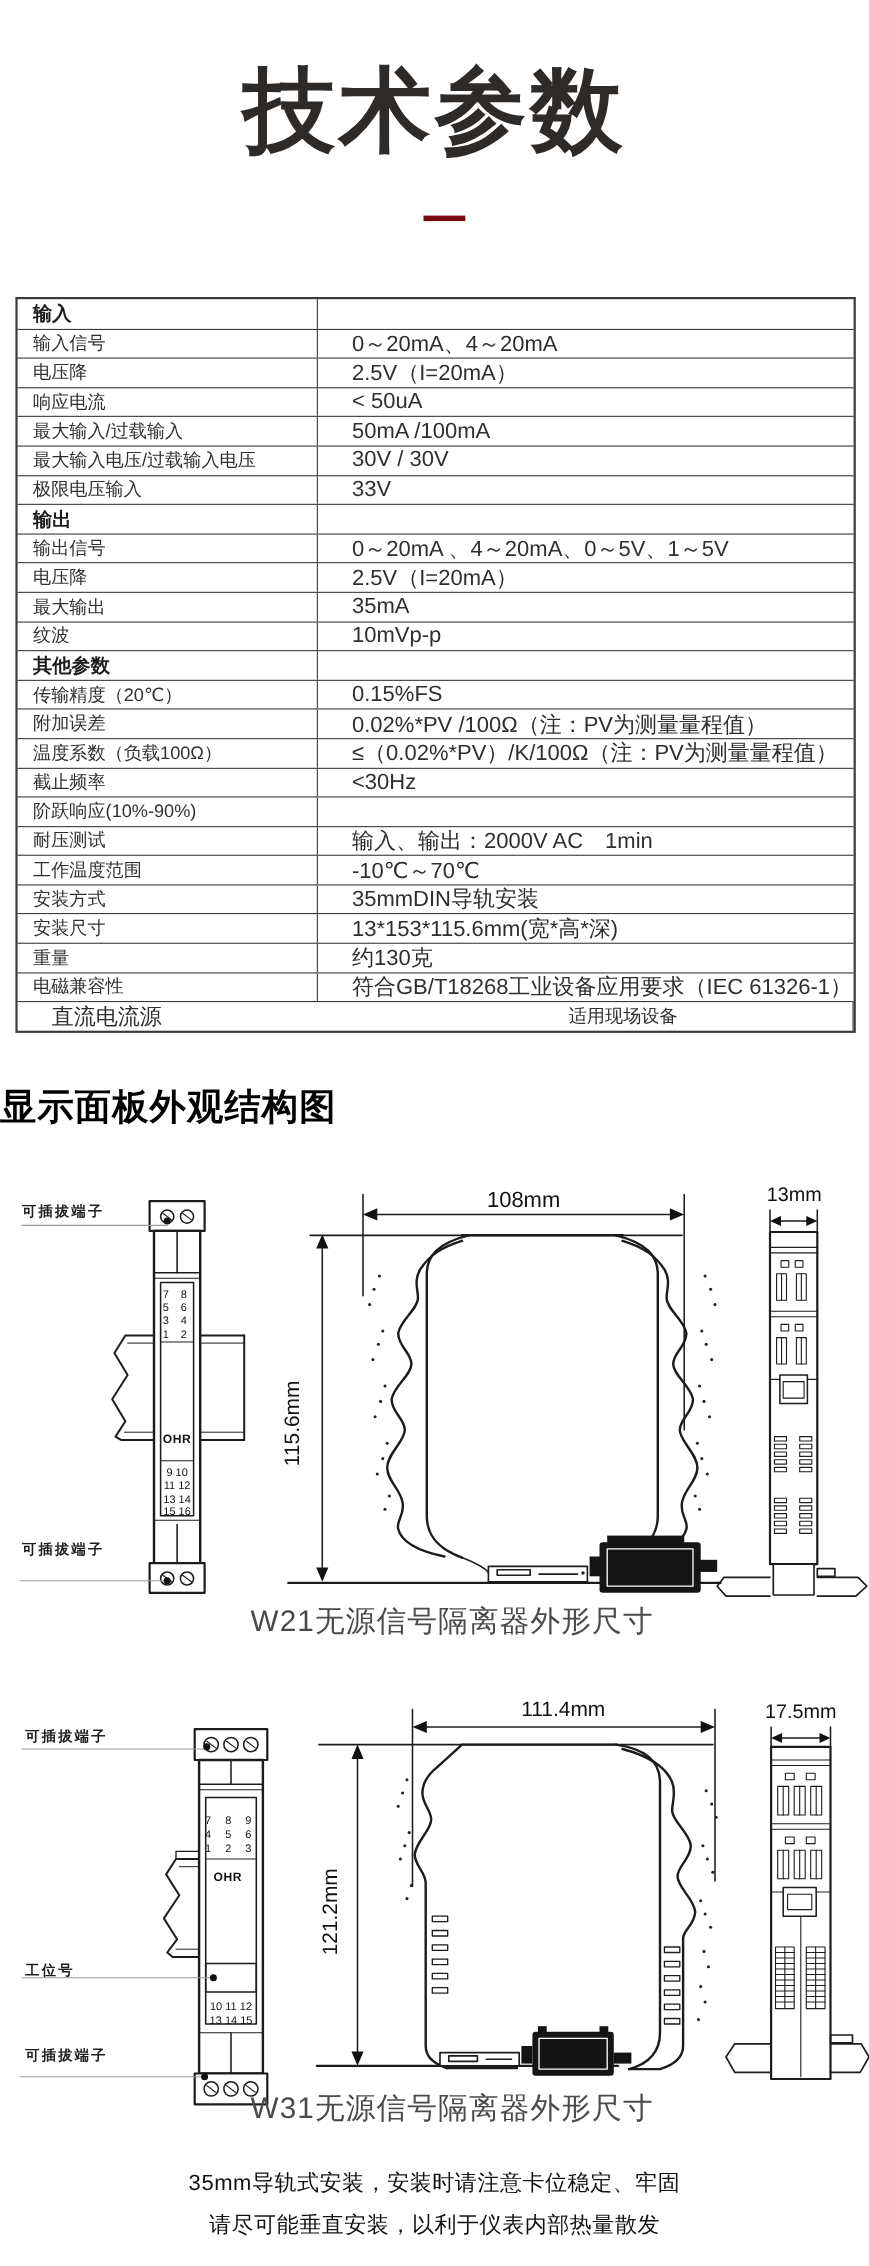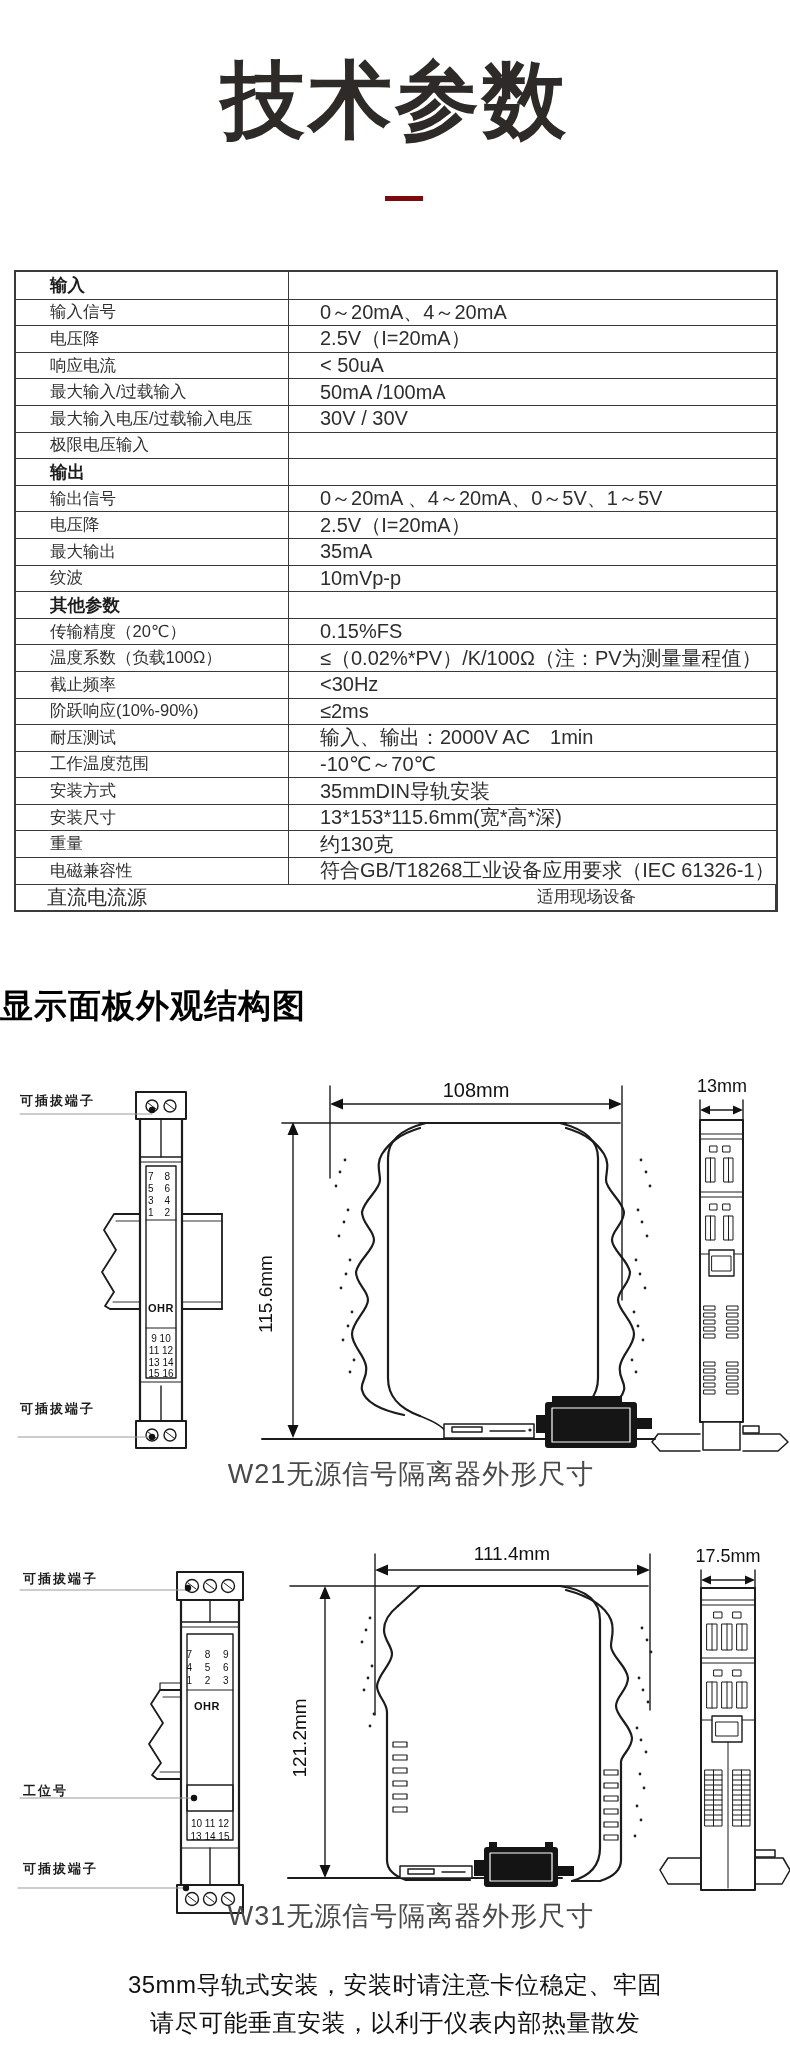--- a/index.html
+++ b/index.html
@@ -10,36 +10,36 @@
   
   .page-title{left:0;top:50px;width:790px;text-align:center;
     font-size:84px;line-height:100px;font-weight:900;color:#2d2a28;letter-spacing:3px;}
   .accent-dash{left:385px;top:196px;width:38px;height:5px;background:#7c0a0e;}
 
   
   .spec-table{left:14px;top:270px;width:760px;border:2.5px solid #3a3a3a;background:#fff;}
   .trow{display:flex;box-sizing:border-box;height:26.6px;border-top:1.5px solid #3a3a3a;}
   .trow:first-child{border-top:none;}
   .tcell{display:flex;align-items:center;box-sizing:border-box;overflow:hidden;white-space:nowrap;}
-  .tlabel{width:273px;border-right:1.5px solid #3a3a3a;padding-left:34px;
+  .tlabel{width:273px;border-right:1.5px solid #3a3a3a;padding-left:14px;
     font-size:16.5px;color:#303030;}
   .tvalue{flex:1;padding-left:31px;font-size:20px;color:#2e2e2e;}
   .trow.section .tlabel{font-weight:bold;font-size:17.5px;color:#1d1d1d;}
 
   
   .panel-title{left:0;top:984px;width:790px;
     font-size:33px;font-weight:bold;color:#000;letter-spacing:1px;}
 
   
   svg{position:absolute;left:0;}
   svg text{font-family:"Liberation Sans","DejaVu Sans",sans-serif;fill:#111;}
   .drw-label{font-size:13px;font-weight:bold;color:#1e1e1e;letter-spacing:2px;line-height:14px;text-align:right;}
   .caption{left:0;width:790px;text-align:center;font-size:27px;color:#4a4a4a;letter-spacing:1px;margin-left:16px;}
   .footer-note{left:0;top:1966px;width:790px;text-align:center;
-    font-size:24px;line-height:38px;color:#101010;letter-spacing:0.5px;}
+    font-size:20px;line-height:38px;color:#101010;letter-spacing:0.5px;}
 </style>
 </head>
 <body>
 
 <div class="abs page-title">技术参数</div>
 <div class="abs accent-dash" style="background: rgb(124, 10, 14);"></div>
 
 <div class="abs spec-table">
     <div class="trow section">
       <div class="tcell tlabel">输入</div>
@@ -60,20 +60,21 @@
     <div class="trow">
       <div class="tcell tlabel">最大输入/过载输入</div>
       <div class="tcell tvalue">50mA /100mA</div>
     </div>
     <div class="trow">
       <div class="tcell tlabel">最大输入电压/过载输入电压</div>
       <div class="tcell tvalue">30V / 30V</div>
     </div>
     <div class="trow">
       <div class="tcell tlabel">极限电压输入</div>
+      <div class="tcell tvalue">33V</div>
     </div>
     <div class="trow section">
       <div class="tcell tlabel">输出</div>
       <div class="tcell tvalue"></div>
     </div>
     <div class="trow">
       <div class="tcell tlabel">输出信号</div>
       <div class="tcell tvalue">0～20mA 、4～20mA、0～5V、1～5V</div>
     </div>
     <div class="trow">
@@ -90,30 +91,33 @@
     </div>
     <div class="trow section">
       <div class="tcell tlabel">其他参数</div>
       <div class="tcell tvalue"></div>
     </div>
     <div class="trow">
       <div class="tcell tlabel">传输精度（20℃）</div>
       <div class="tcell tvalue">0.15%FS</div>
     </div>
     <div class="trow">
+      <div class="tcell tlabel">附加误差</div>
+      <div class="tcell tvalue">0.02%*PV /100Ω（注：PV为测量量程值）</div>
+    </div>
+    <div class="trow">
       <div class="tcell tlabel">温度系数（负载100Ω）</div>
       <div class="tcell tvalue">≤（0.02%*PV）/K/100Ω（注：PV为测量量程值）</div>
     </div>
     <div class="trow">
       <div class="tcell tlabel">截止频率</div>
       <div class="tcell tvalue">&lt;30Hz</div>
     </div>
     <div class="trow">
       <div class="tcell tlabel">阶跃响应(10%-90%)</div>
-      <div class="tcell tvalue">≤2ms</div>
     </div>
     <div class="trow">
       <div class="tcell tlabel">耐压测试</div>
       <div class="tcell tvalue">输入、输出：2000V AC　1min</div>
     </div>
     <div class="trow">
       <div class="tcell tlabel">工作温度范围</div>
       <div class="tcell tvalue">-10℃～70℃</div>
     </div>
     <div class="trow">

